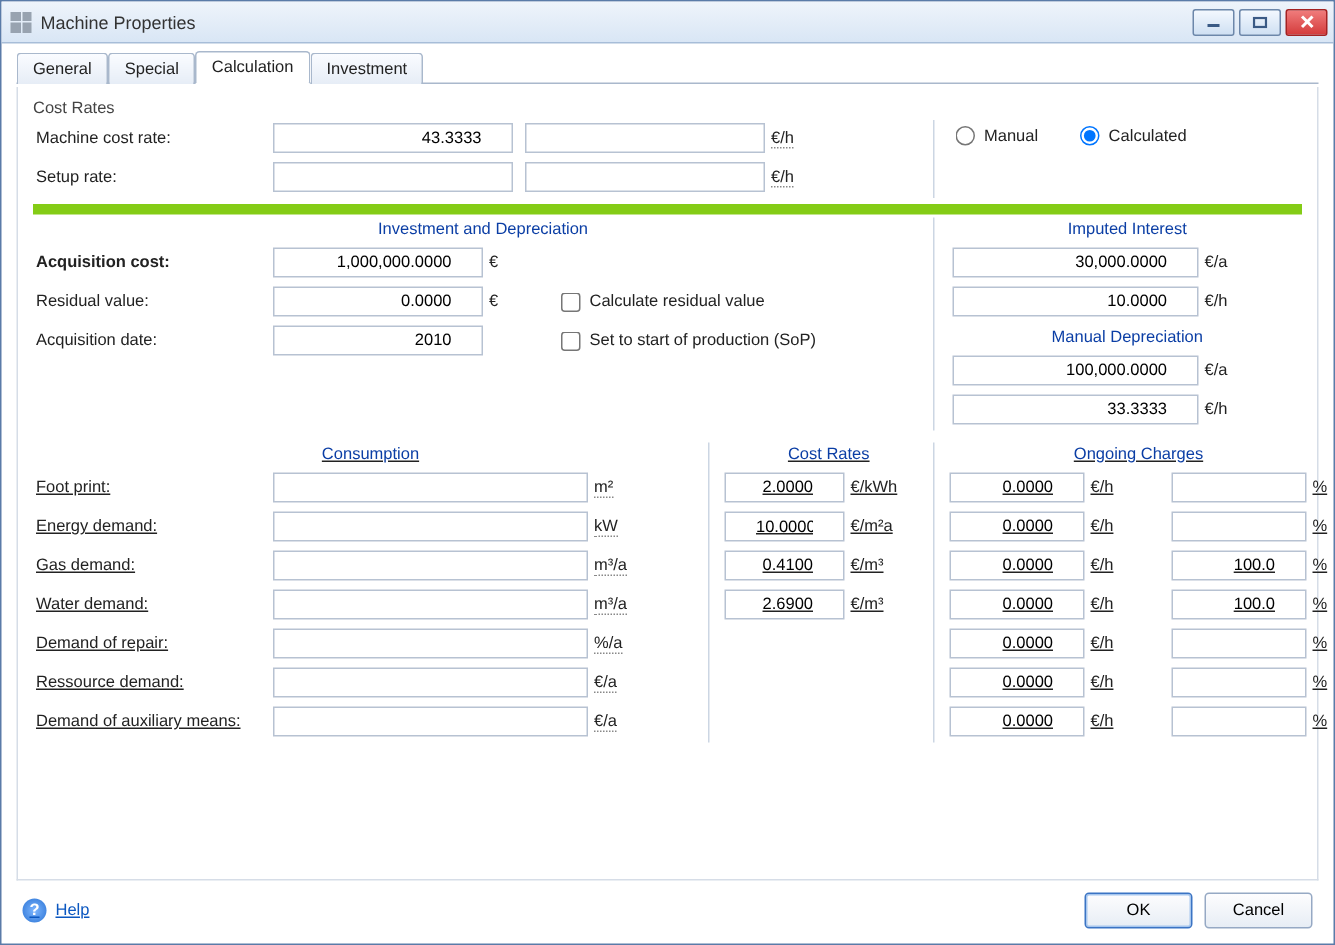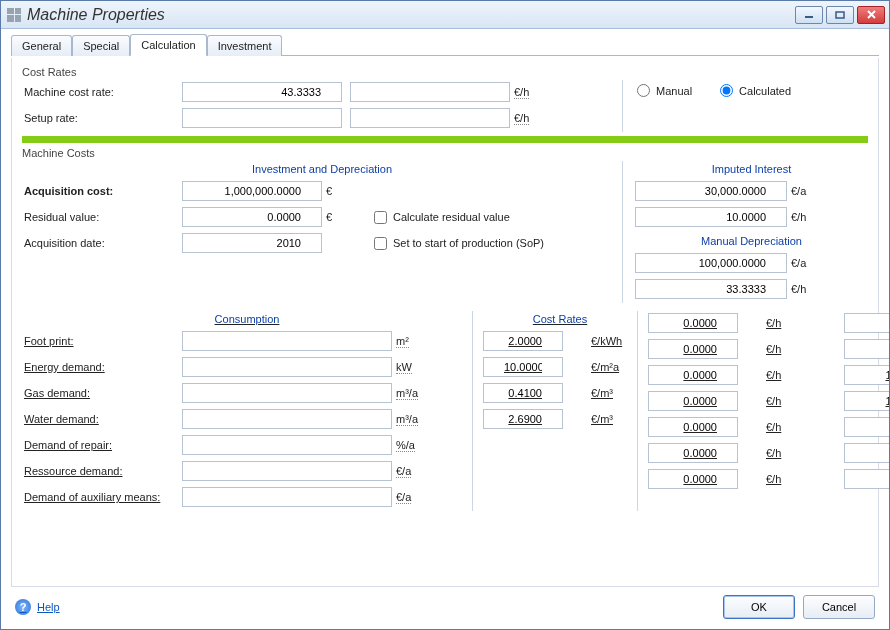--- a/index.html
+++ b/index.html
@@ -27,21 +27,21 @@
     width: 14px; height: 14px;
     display: grid;
     grid-template-columns: 1fr 1fr;
     grid-template-rows: 1fr 1fr;
     gap: 1px;
     margin-right: 6px;
   }
   .titlebar .icon-app span {
     background: #98a3b0;
   }
-  .titlebar .title { flex: 1; font-size: 16px; color: #333; font-style: italic; }
+  .titlebar .title { flex: 1; font-size: 12px; color: #333; }
   .winbtn {
     width: 28px; height: 18px;
     margin-left: 3px;
     border: 1px solid #6c87aa;
     border-radius: 2px;
     background: linear-gradient(#f3f8fe, #cfe0f3);
     display: flex; align-items: center; justify-content: center;
     cursor: pointer;
   }
   .winbtn svg { width: 10px; height: 8px; }
@@ -163,41 +163,41 @@
   }
   .mc-left { flex: 0 0 600px; }
   .mc-right {
     flex: 1;
     border-left: 1px solid #ccd6e3;
     padding-left: 12px;
   }
   .mc-right .rowr {
     display: flex; align-items: center; height: 24px; margin-bottom: 2px;
   }
-  .mc-right input.txt { width: 152px; }
+  .mc-right input.txt { width: 164px; }
   
   .consumption-main {
     display: flex;
     margin-top: 6px;
     text-decoration: underline;
   }
   .cons-left { flex: 0 0 450px; }
   .cons-mid {
     flex: 0 0 150px;
     border-left: 1px solid #ccd6e3;
     padding-left: 10px;
   }
   .cons-right {
     flex: 1;
     border-left: 1px solid #ccd6e3;
     padding-left: 10px;
   }
   .cons-left .row .label { width: 160px; }
   .cons-left .row input.txt { width: 210px; }
-  .cons-mid .row, .cons-right .row { height: 24px; margin-bottom:2px; display:flex;align-items:center;gap:24px;}
+  .cons-mid .row, .cons-right .row { height: 24px; margin-bottom:2px; display:flex;align-items:center;}
   .cons-mid input.txt { width: 80px; }
   .cons-right input.txt { width: 90px; }
   .cons-right .pct { width: 70px; margin-left: 30px;}
   
   .footer {
     display: flex;
     align-items: center;
     padding: 8px 4px 0 4px;
   }
   .footer .help {
@@ -291,21 +291,20 @@
           <input type="radio" name="mode" style="">
           <span>Manual</span>
         </label>
         <label class="chkbox">
           <input type="radio" name="mode" checked="" style="">
           <span>Calculated</span>
         </label>
       </div>
     </div>
 
-    <div class="section-title">Machine Costs</div>
 
     <div class="mc-section">
       <div class="mc-left">
         <div class="blue-head">Investment and Depreciation</div>
         <div class="row">
           <div class="label bold">Acquisition cost:</div>
           <input class="txt" style="width: 140px;" value="1,000,000.0000">
           <span class="unit" style="width:20px">€</span>
         </div>
         <div class="row">
@@ -408,20 +407,21 @@
             <div class="row">
               <input class="txt" value="2.6900" style="">
               <span class="unit" style="width: 50px;">€/m³</span>
             </div>
             <div class="row"></div>
             <div class="row"></div>
             <div class="row"></div>
           </div>
       </div>
       <div class="cons-right">
+        <div class="blue-head">Ongoing Charges</div>
         <div id="cons-right-rows">
             <div class="row">
               <input class="txt" value="0.0000" style="">
               <span class="unit" style="width: 28px;">€/h</span>
               <input class="txt pct" style="">
               <span class="unit" style="width: 14px;">%</span>
             </div>
             <div class="row">
               <input class="txt" value="0.0000" style="">
               <span class="unit" style="width: 28px;">€/h</span>

